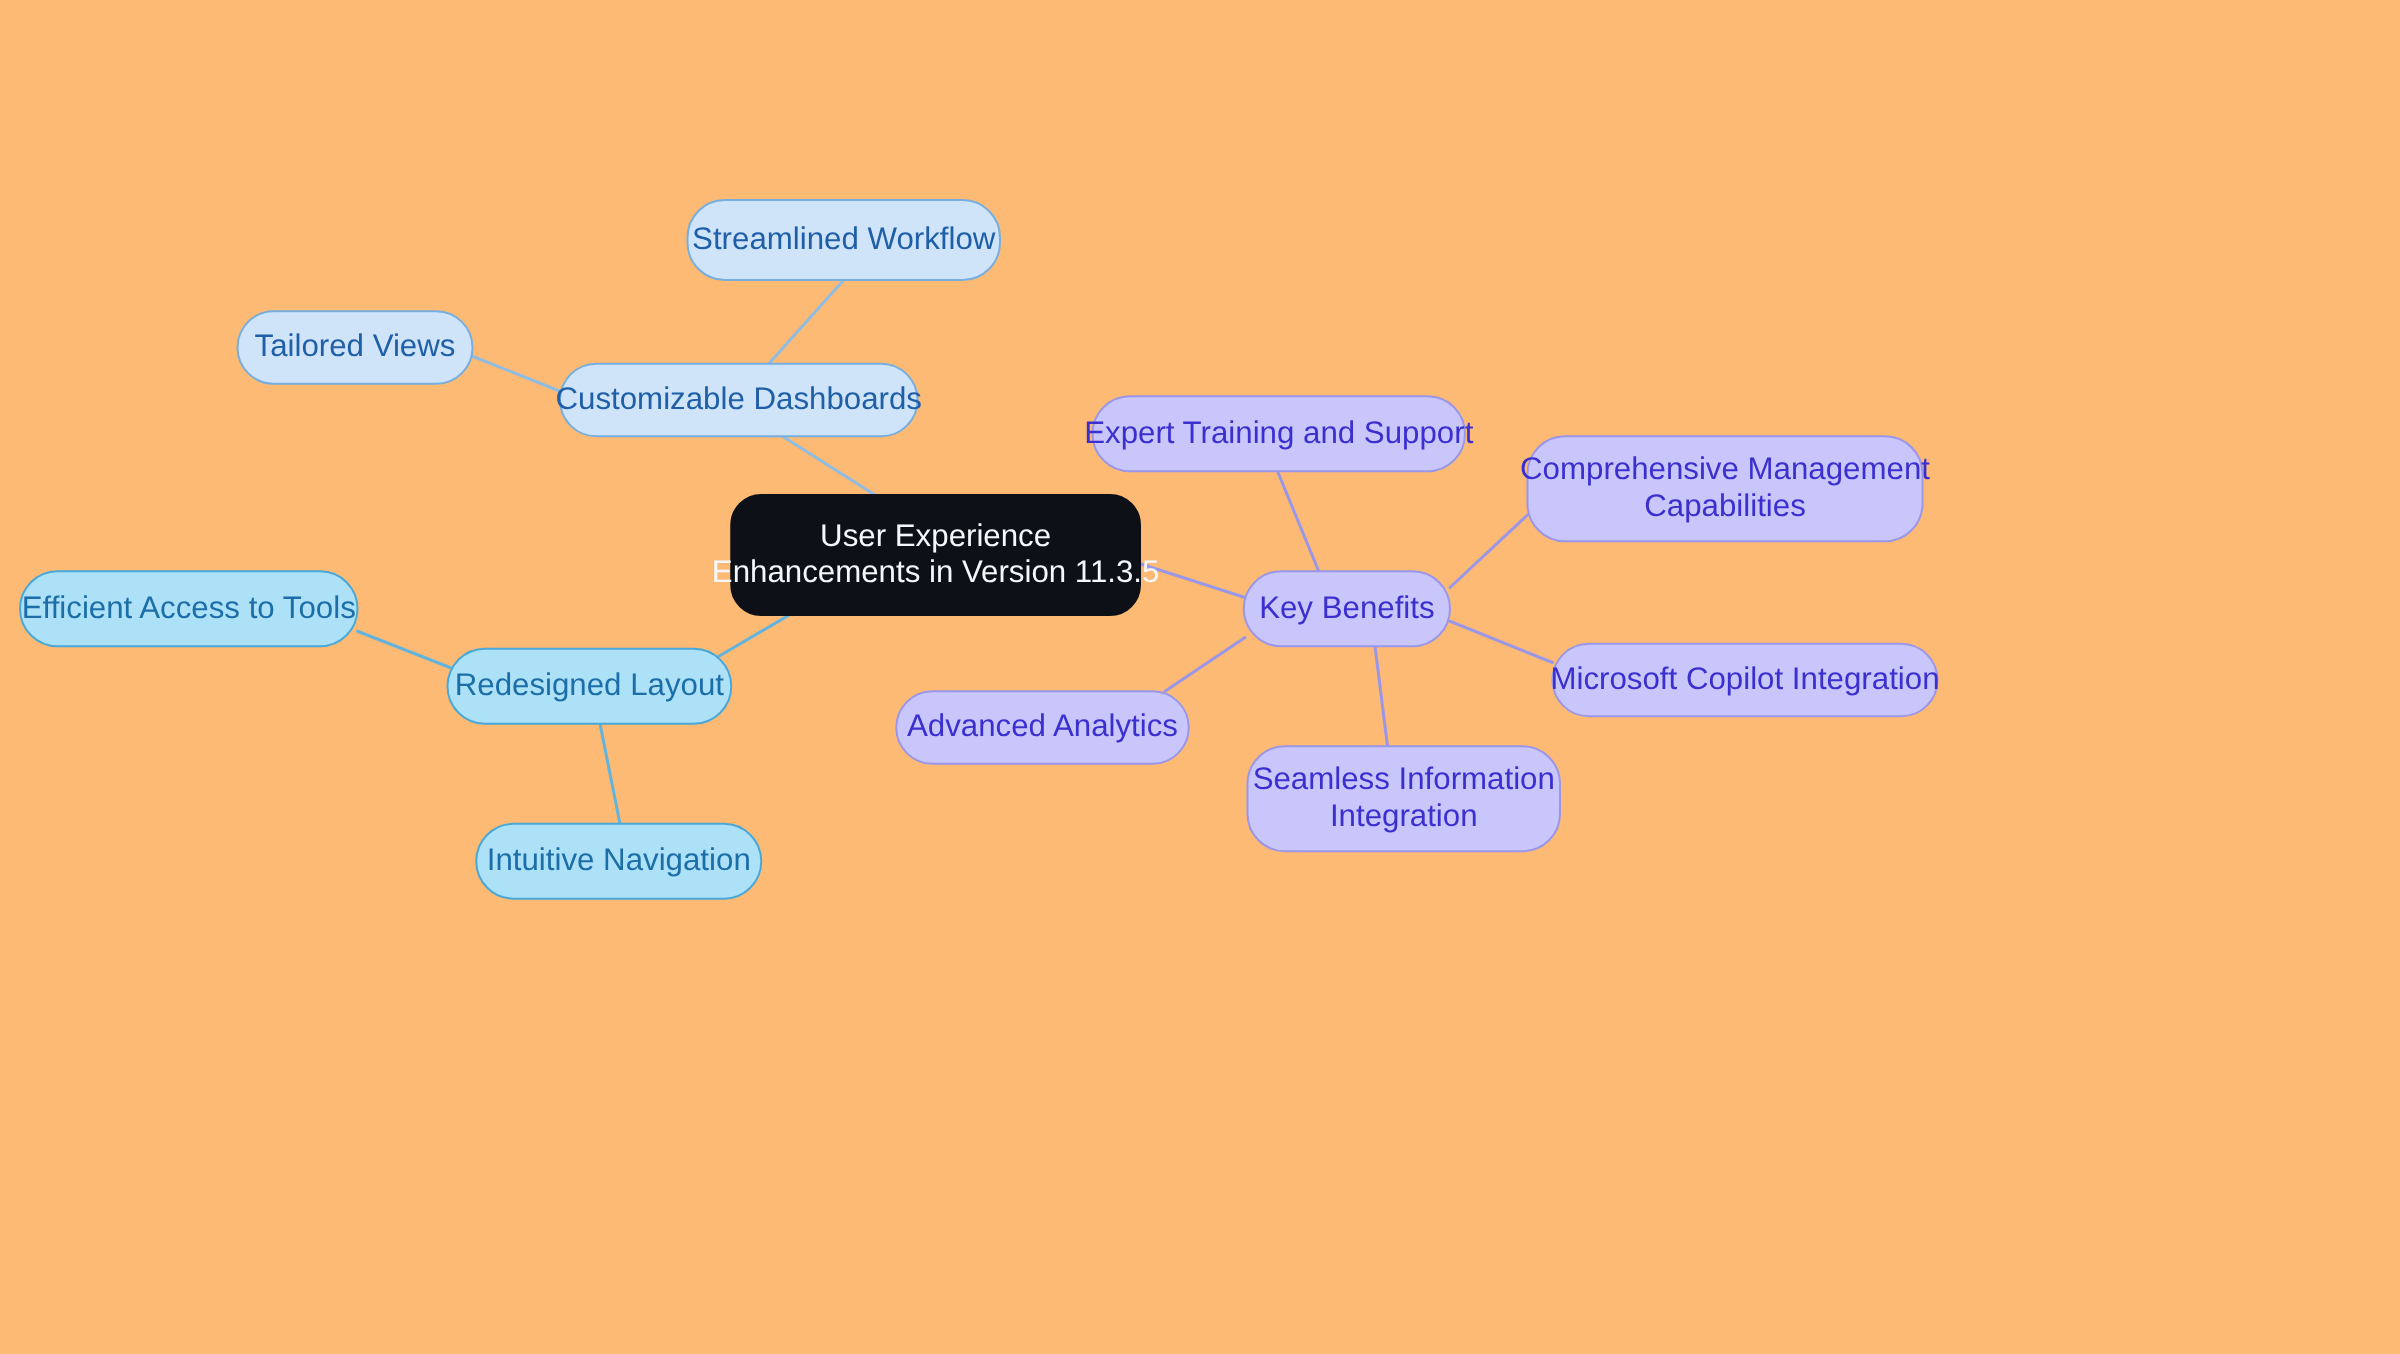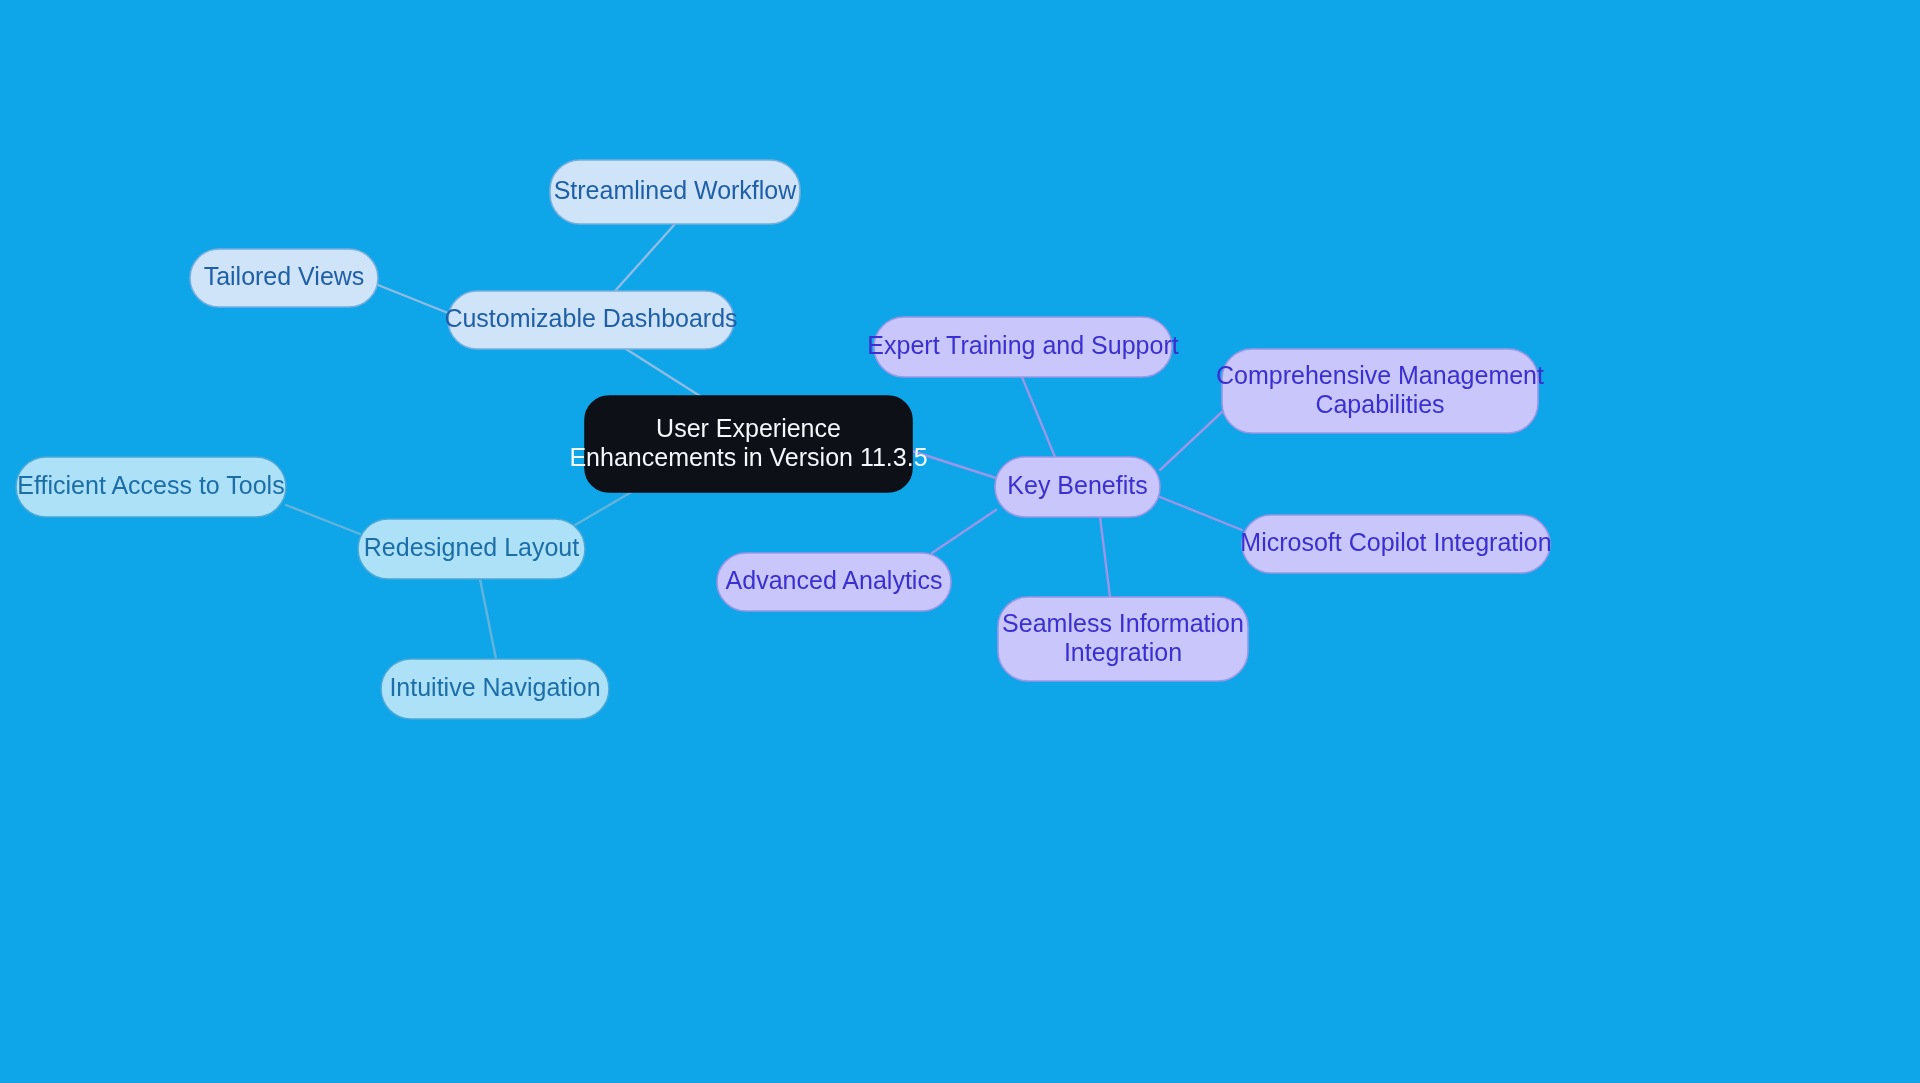--- a/index.html
+++ b/index.html
@@ -10,21 +10,21 @@
   body {
     width: 1920px;
     height: 1083px;
     font-family: "Liberation Sans", sans-serif;
     overflow: hidden;
   }
   #mindmap-root {
     position: relative;
     width: 1920px;
     height: 1083px;
-    background: #0ea5e9;
+    background: #fdba74;
   }
   svg#mindmap-svg {
     position: absolute;
     top: 0;
     left: 0;
     width: 1920px;
     height: 1083px;
     display: block;
   }
   .edge {

